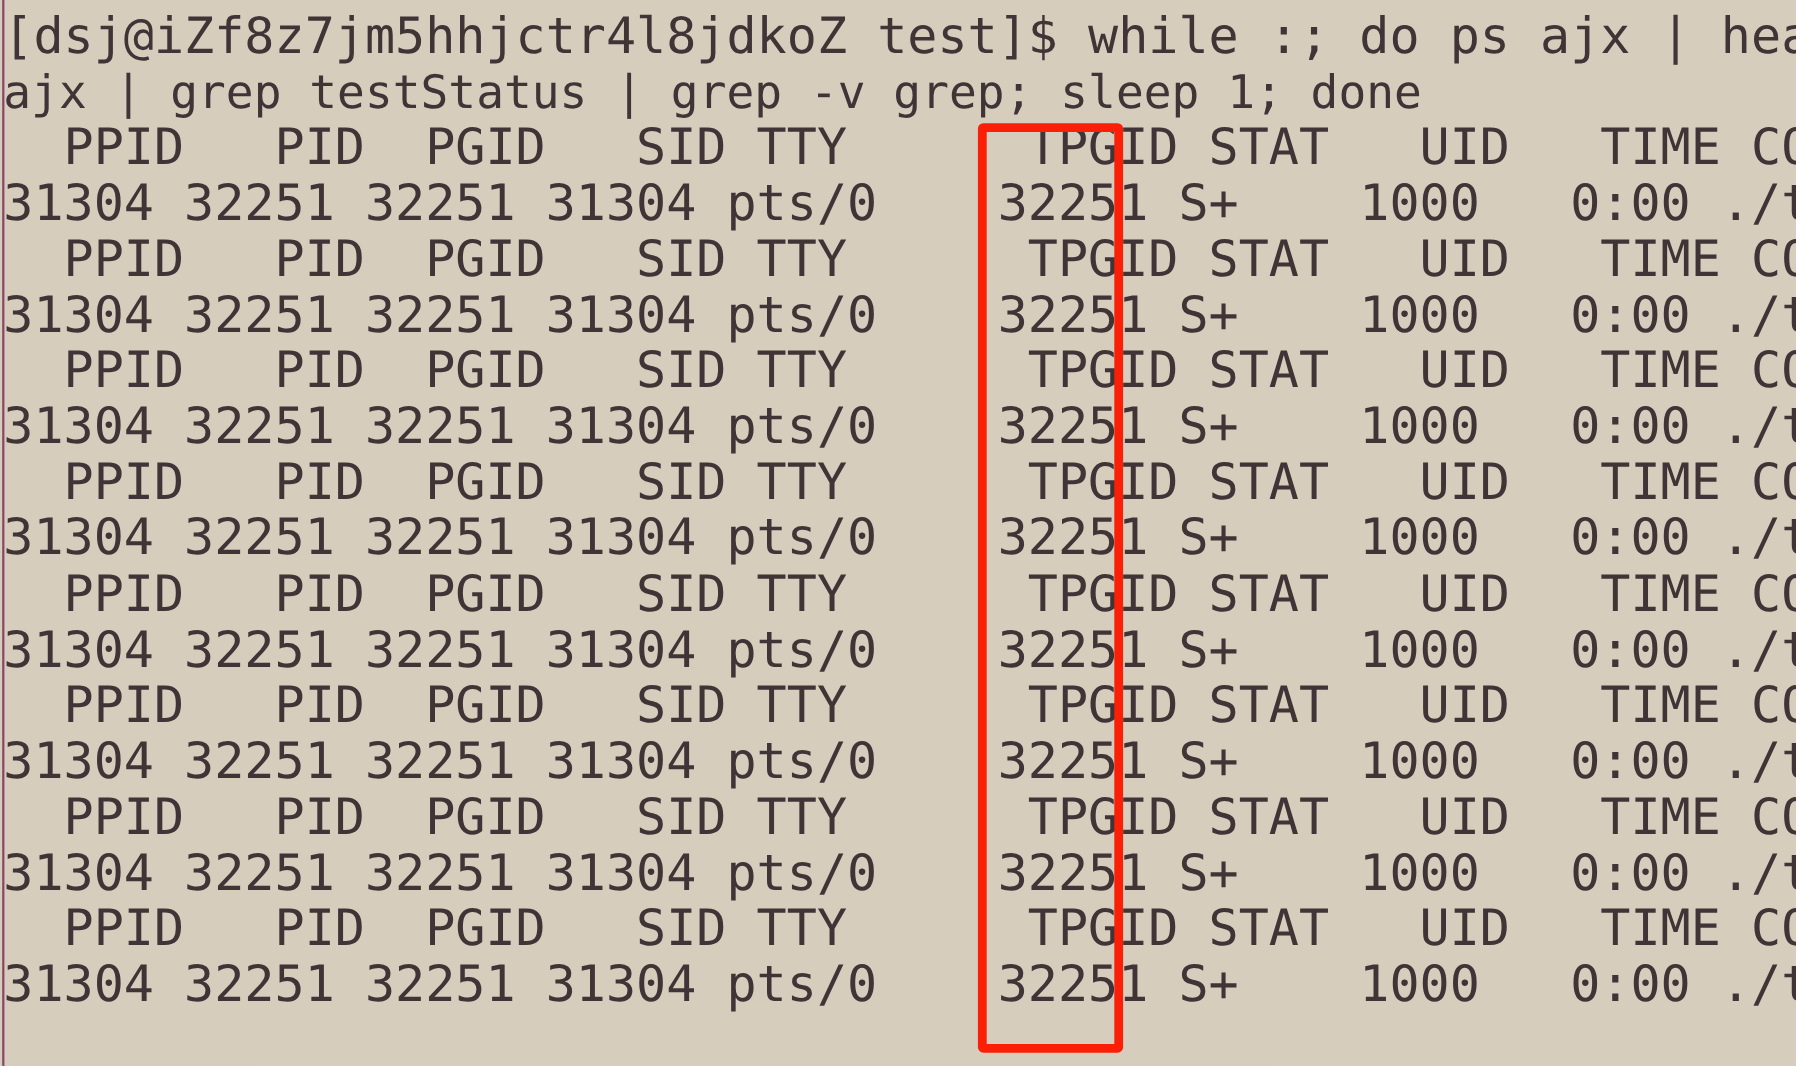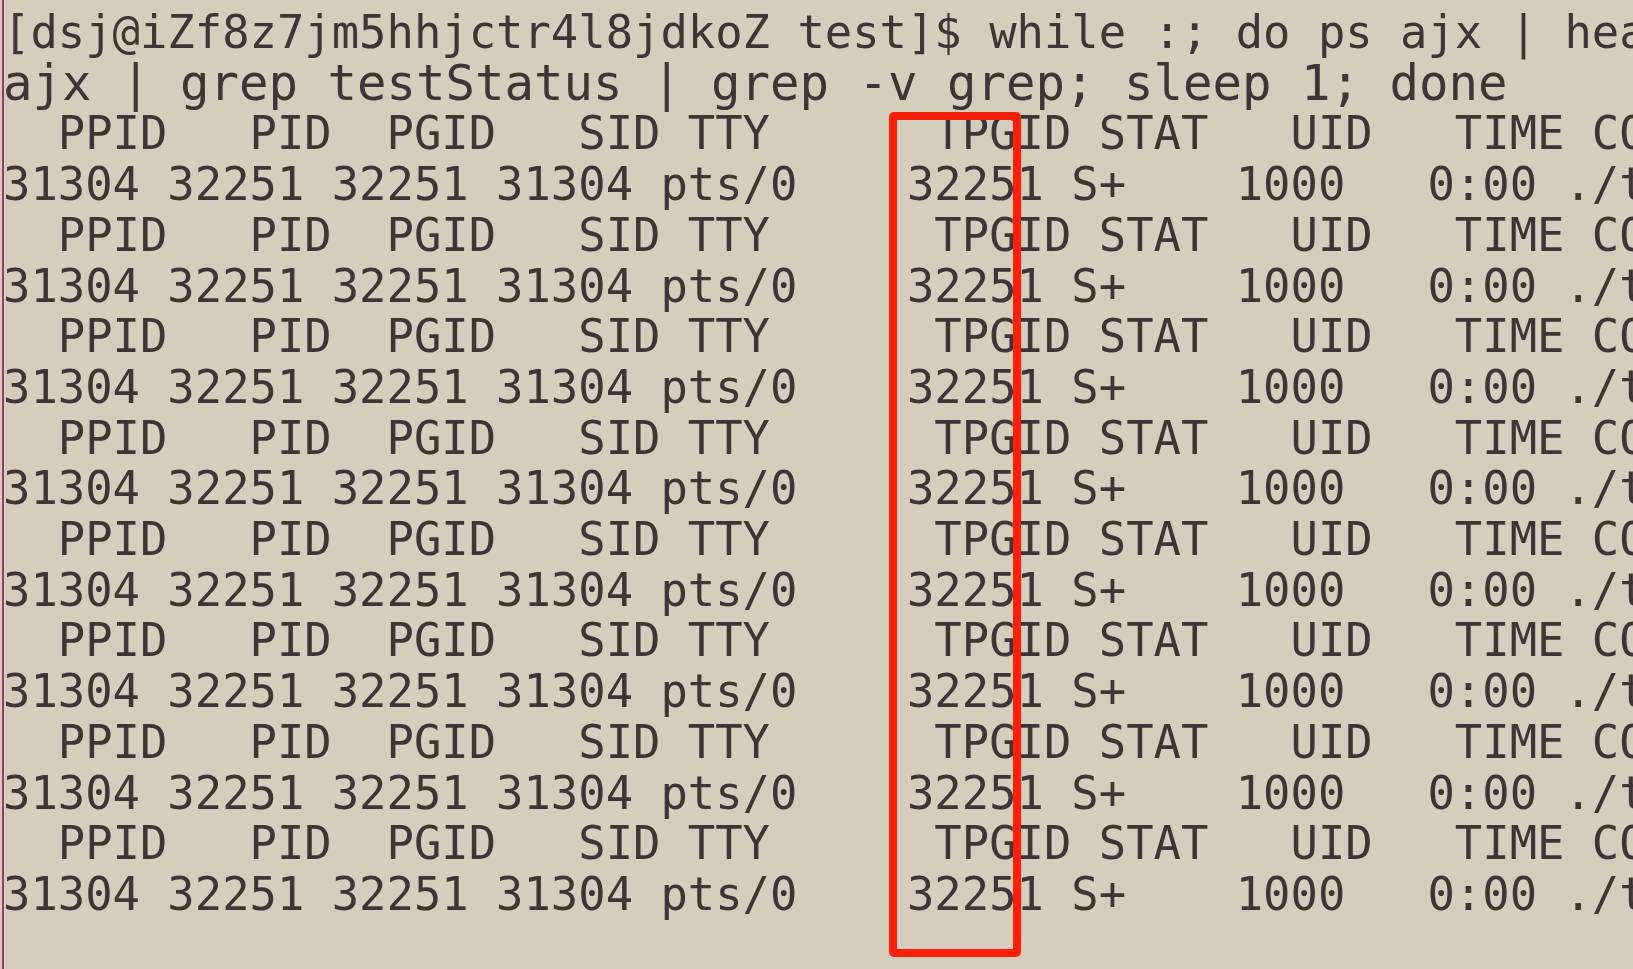--- a/index.html
+++ b/index.html
@@ -58,21 +58,21 @@
 </style>
 </head>
 <body>
 
 <div id="screen">
 
   <div id="left-edge"></div>
 
   <div id="console">
     <div class="line" style="top: 8px; font-size: 45.51px;">[dsj@iZf8z7jm5hhjctr4l8jdkoZ test]$ while :; do ps ajx | head -1 &amp;&amp; ps</div>
-    <div class="line" style="top: 58.7px; font-size: 49px;">ajx | grep testStatus | grep -v grep; sleep 1; done</div>
+    <div class="line" style="top: 58.7px; font-size: 42px;">ajx | grep testStatus | grep -v grep; sleep 1; done</div>
     <div class="line" style="top: 109.4px; font-size: 45.51px;">  PPID   PID  PGID   SID TTY      TPGID STAT   UID   TIME COMMAND</div>
     <div class="line" style="top: 160.1px; font-size: 45.51px;">31304 32251 32251 31304 pts/0    32251 S+    1000   0:00 ./testStatus</div>
     <div class="line" style="top: 210.8px; font-size: 45.51px;">  PPID   PID  PGID   SID TTY      TPGID STAT   UID   TIME COMMAND</div>
     <div class="line" style="top: 261.5px; font-size: 45.51px;">31304 32251 32251 31304 pts/0    32251 S+    1000   0:00 ./testStatus</div>
     <div class="line" style="top: 312.2px; font-size: 45.51px;">  PPID   PID  PGID   SID TTY      TPGID STAT   UID   TIME COMMAND</div>
     <div class="line" style="top: 362.9px; font-size: 45.51px;">31304 32251 32251 31304 pts/0    32251 S+    1000   0:00 ./testStatus</div>
     <div class="line" style="top: 413.6px; font-size: 45.51px;">  PPID   PID  PGID   SID TTY      TPGID STAT   UID   TIME COMMAND</div>
     <div class="line" style="top: 464.3px; font-size: 45.51px;">31304 32251 32251 31304 pts/0    32251 S+    1000   0:00 ./testStatus</div>
     <div class="line" style="top: 515px; font-size: 45.51px;">  PPID   PID  PGID   SID TTY      TPGID STAT   UID   TIME COMMAND</div>
     <div class="line" style="top: 565.7px; font-size: 45.51px;">31304 32251 32251 31304 pts/0    32251 S+    1000   0:00 ./testStatus</div>

